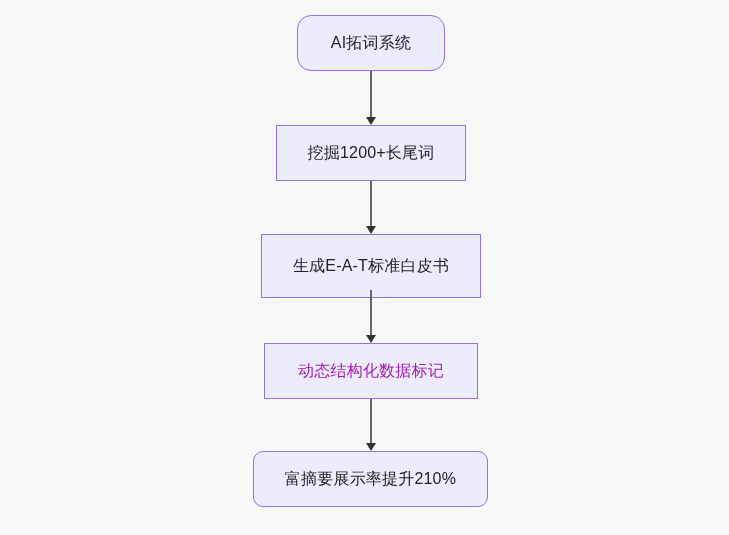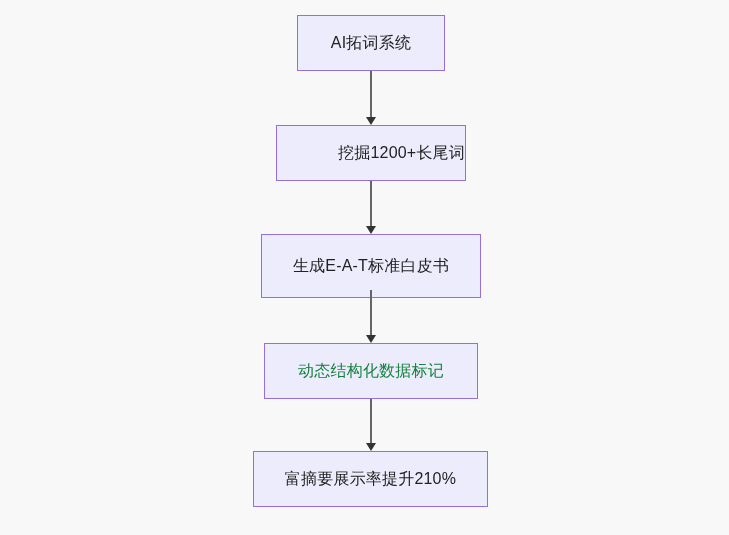--- a/index.html
+++ b/index.html
@@ -54,53 +54,53 @@
     border-right: 5.5px solid transparent;
     border-top: 8px solid #333333;
     flex: 0 0 auto;
   }
 </style>
 </head>
 <body style="background: rgb(248, 248, 248);">
 
 <div id="flowchart-canvas" style="width: 729px; height: 535px; background: rgb(248, 248, 248);">
 
-  <div class="node" id="node-1" style="left: 297px; top: 15px; width: 148px; height: 56px; background: rgb(236, 236, 253); border-color: rgb(147, 112, 219); color: rgb(34, 34, 34);">
+  <div class="node" id="node-1" style="left: 297px; top: 15px; width: 148px; height: 56px; background: rgb(236, 236, 253); border-color: rgb(147, 112, 219); color: rgb(34, 34, 34); border-radius: 14px;">
     <span class="node-label">AI拓词系统</span>
   </div>
 
   <div class="connector" id="edge-1" style="left: 365px; top: 71px; height: 54px;">
     <div class="connector-line" style="background: rgb(102, 102, 102);"></div>
     <div class="connector-head" style="border-top-color: rgb(51, 51, 51);"></div>
   </div>
 
-  <div class="node" id="node-2" style="left: 276px; top: 125px; width: 190px; height: 56px; background: rgb(236, 236, 253); border-color: rgb(147, 112, 219); color: rgb(34, 34, 34); justify-content: flex-end;">
+  <div class="node" id="node-2" style="left: 276px; top: 125px; width: 190px; height: 56px; background: rgb(236, 236, 253); border-color: rgb(147, 112, 219); color: rgb(34, 34, 34);">
     <span class="node-label">挖掘1200+长尾词</span>
   </div>
 
   <div class="connector" id="edge-2" style="left: 365px; top: 181px; height: 53px;">
     <div class="connector-line" style="background: rgb(102, 102, 102);"></div>
     <div class="connector-head" style="border-top-color: rgb(51, 51, 51);"></div>
   </div>
 
   <div class="node" id="node-3" style="left: 261px; top: 234px; width: 220px; height: 64px; background: rgb(236, 236, 253); border-color: rgb(147, 112, 219); color: rgb(34, 34, 34);">
     <span class="node-label">生成E-A-T标准白皮书</span>
   </div>
 
   <div class="connector" id="edge-3" style="left: 365px; top: 290px; height: 53px;">
     <div class="connector-line" style="background: rgb(102, 102, 102);"></div>
     <div class="connector-head" style="border-top-color: rgb(51, 51, 51);"></div>
   </div>
 
-  <div class="node" id="node-4" style="left: 264px; top: 343px; width: 214px; height: 56px; background: rgb(236, 236, 253); border-color: rgb(147, 112, 219); color: #15803d;">
+  <div class="node" id="node-4" style="left: 264px; top: 343px; width: 214px; height: 56px; background: rgb(236, 236, 253); border-color: rgb(147, 112, 219); color: #a21caf;">
     <span class="node-label">动态结构化数据标记</span>
   </div>
 
   <div class="connector" id="edge-4" style="left: 365px; top: 399px; height: 52px;">
     <div class="connector-line" style="background: rgb(102, 102, 102);"></div>
     <div class="connector-head" style="border-top-color: rgb(51, 51, 51);"></div>
   </div>
 
-  <div class="node" id="node-5" style="left: 253px; top: 451px; width: 235px; height: 56px; background: rgb(236, 236, 253); border-color: rgb(147, 112, 219); color: rgb(34, 34, 34);">
+  <div class="node" id="node-5" style="left: 253px; top: 451px; width: 235px; height: 56px; background: rgb(236, 236, 253); border-color: rgb(147, 112, 219); color: rgb(34, 34, 34); border-radius: 10px;">
     <span class="node-label">富摘要展示率提升210%</span>
   </div>
 
 </div>
 
 </body></html>

